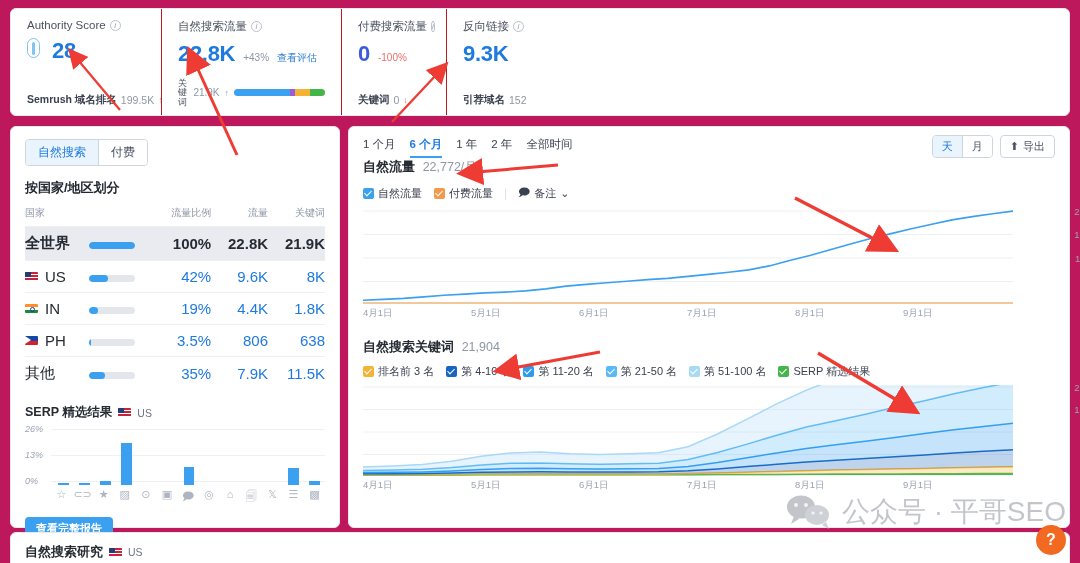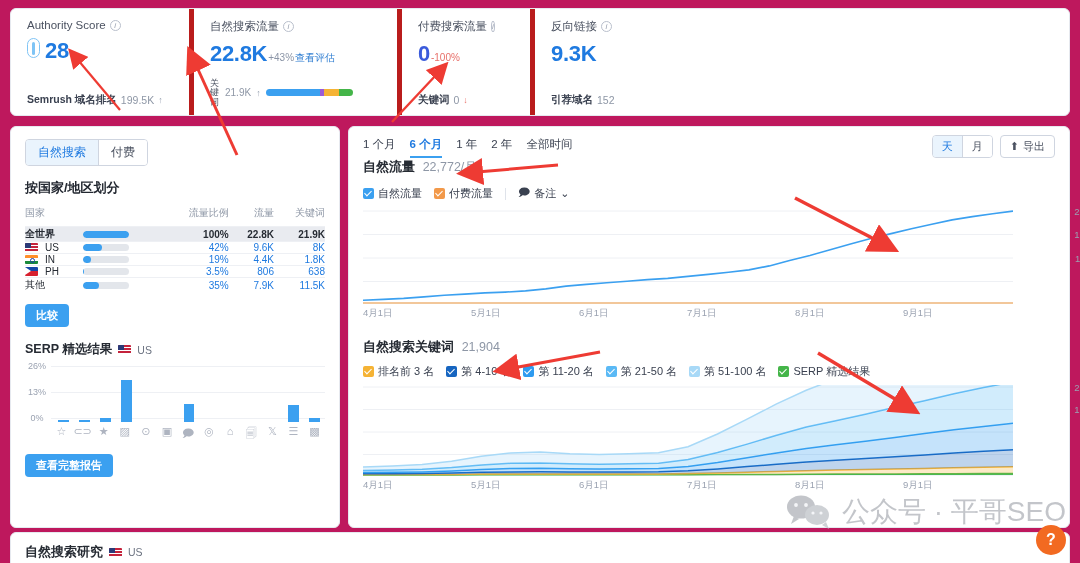--- a/index.html
+++ b/index.html
@@ -13,31 +13,31 @@
   }
   .page { width:1080px; height:563px; position:relative; background:#be185d; }
 
   
   .cards {
     position:absolute; left:10px; top:8px; width:1060px; height:108px;
     background:#fff; border:1px solid #e6e9ef; border-radius:6px;
     display:flex; align-items:stretch;
   }
   .card { padding:10px 16px 8px 16px; position:relative; display:flex; flex-direction:column; }
-  .card + .card { border-left:5px solid #b91c1c;margin-left:28px; }
+  .card + .card { border-left:1px solid #b91c1c; }
   .c1 { width:150px; }
   .c2 { width:180px; }
   .c3 { width:105px; }
   .c4 { width:120px; }
   .card-title { font-size:11.5px; color:#4b5261; display:flex; align-items:center; gap:4px; white-space:nowrap; }
   .info-i {
     width:11px;height:11px;border-radius:50%;border:1px solid #b9bfcc;color:#9aa2b1;
     font-size:8px;line-height:9px;text-align:center;display:inline-block;font-style:italic;
   }
-  .card-val { margin-top:7px; display:flex; align-items:baseline; gap:1px; }
+  .card-val { margin-top:7px; display:flex; align-items:baseline; gap:8px; }
   .big { font-size:22px; font-weight:bold; color:#1f7ae0; letter-spacing:-.3px; }
   .big.zero { color:#3b5bdb; }
   .delta-up { font-size:10px; color:#8a94a6; }
   .delta-down { font-size:10px; color:#e8706a; }
   .lnk { font-size:10px; color:#2e7dd1; cursor:pointer; }
   .pill {
     width:13px;height:20px;border-radius:7px;border:1.4px solid #7fc4f5;
     display:inline-block;position:relative;margin-right:4px;
   }
   .pill:after{content:"";position:absolute;left:4px;top:3px;width:3px;height:13px;background:#7fc4f5;border-radius:2px;}
@@ -60,21 +60,21 @@
   }
   .seg { display:inline-flex; border:1px solid #cfd5e0; border-radius:4px; overflow:hidden; }
   .seg span { padding:4px 12px; font-size:12px; color:#4b5261; background:#fff; cursor:pointer;}
   .seg span.on { background:#eaf4fd; color:#1f7ae0; border-right:1px solid #cfd5e0;}
   .sec-h { font-size:13px; font-weight:bold; margin:13px 0 9px; color:#222730; }
   table.ctab { width:100%; border-collapse:collapse; }
   table.ctab th {
     font-size:10px; color:#8e97a6; font-weight:normal; text-align:right; padding:0 0 6px 0;
   }
   table.ctab th.l { text-align:left; }
-  table.ctab td { padding:0 0; font-size:10px; border-top:1px solid #eef0f4; }
+  table.ctab td { padding:7px 0; font-size:15px; border-top:1px solid #eef0f4; }
   table.ctab td.l { text-align:left; }
   table.ctab td.r { text-align:right; color:#1f7ae0; }
   tr.world td { background:#e9ebf0; font-weight:bold; }
   tr.world td.r { color:#262b33; }
   .ctry { display:flex; align-items:center; gap:7px; }
   .flag { width:13px; height:9px; border-radius:1px; display:inline-block; position:relative; overflow:hidden; }
   .fl-us { background:linear-gradient(#c4233c 0 22%,#fff 22% 33%,#c4233c 33% 55%,#fff 55% 66%,#c4233c 66% 88%,#fff 88% 100%); }
   .fl-us:after { content:""; position:absolute; left:0; top:0; width:6px; height:5px; background:#2a3a77; }
   .fl-in { background:linear-gradient(#ff8f2b 0 33%,#fff 33% 66%,#1a8a3c 66% 100%); }
   .fl-in:after { content:""; position:absolute; left:5px; top:3px; width:3px; height:3px; border:1px solid #1d3faa; border-radius:50%; }
@@ -85,21 +85,21 @@
   .cellbar { text-align:left; }
   .pct { color:#8e97a6; }
 
   .btn-blue {
     display:inline-block; background:#3ba0f0; color:#fff; font-size:11px;
     padding:4px 11px; border-radius:4px; font-weight:bold; cursor:pointer; border:0;
   }
   .serp-h { font-size:12.5px; font-weight:bold; margin:14px 0 8px; display:flex; align-items:center; gap:6px;}
   .serp-h .us { font-weight:normal; font-size:10.5px; color:#6b7280; }
   .serpchart { position:relative; height:56px; margin-left:26px; border-left:0; }
-  .serp-y { position:absolute; left:-26px; width:24px; text-align:center; font-size:9px; color:#9aa2b1; }
+  .serp-y { position:absolute; left:-26px; width:24px; text-align:left; font-size:9px; color:#9aa2b1;font-style:italic; }
   .gl { position:absolute; left:0; right:0; height:1px; background:#eef0f4; }
   .bars { position:absolute; left:2px; right:0; bottom:0; height:56px; display:flex; align-items:flex-end; gap:0; }
   .bars i { flex:1; margin:0 5px; background:#3ba0f0; display:block; }
   .icons { display:flex; margin-left:26px; margin-top:3px; color:#aeb4c0; }
   .icons span { flex:1; text-align:center; font-size:11px; }
   .btn-report { margin-top:10px; }
 
   
   .main {
     position:absolute; left:348px; top:126px; width:722px; height:402px;
@@ -289,23 +289,20 @@
         <tr>
           <td class="l">其他</td>
           <td class="cellbar"><span class="track"><i style="width:35%"></i></span></td>
           <td class="r pct">35%</td>
           <td class="r">7.9K</td>
           <td class="r">11.5K</td>
         </tr>
       </tbody>
     </table>
 
-    <div style="margin-top:12px">
-      <button class="btn-blue">比较</button>
-    </div>
 
     <div class="serp-h">
       <span>SERP 精选结果</span>
       <span class="flag fl-us"></span>
       <span class="us">US</span>
     </div>
 
     <div class="serpchart">
       <span class="serp-y" style="top:-5px">26%</span>
       <span class="serp-y" style="top:21px">13%</span>

